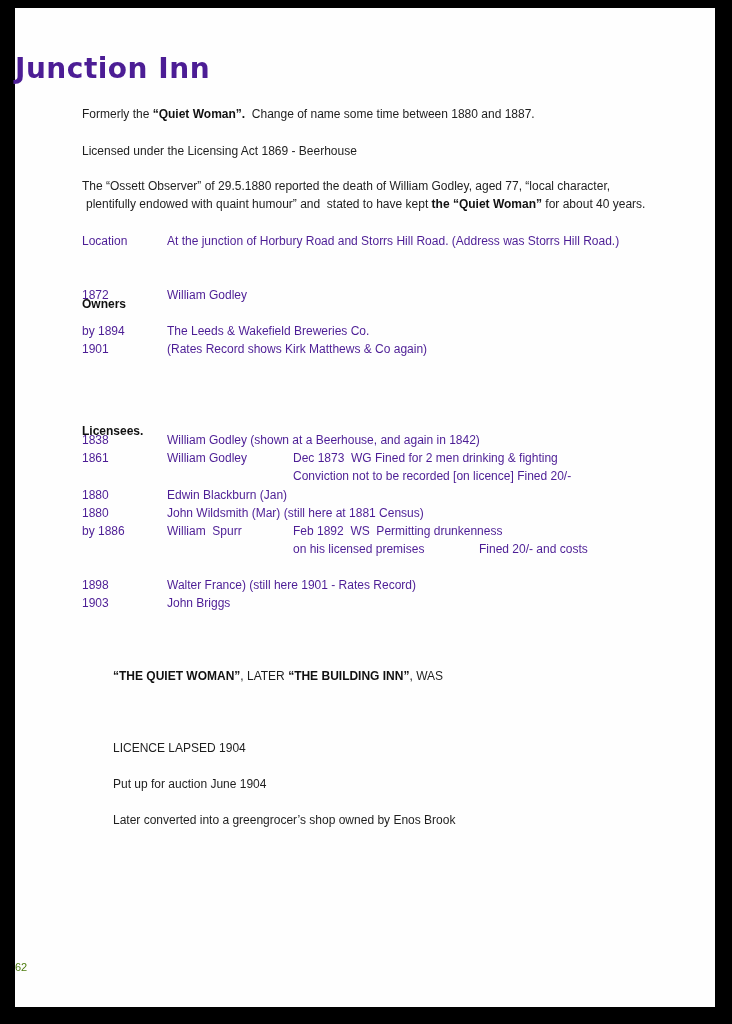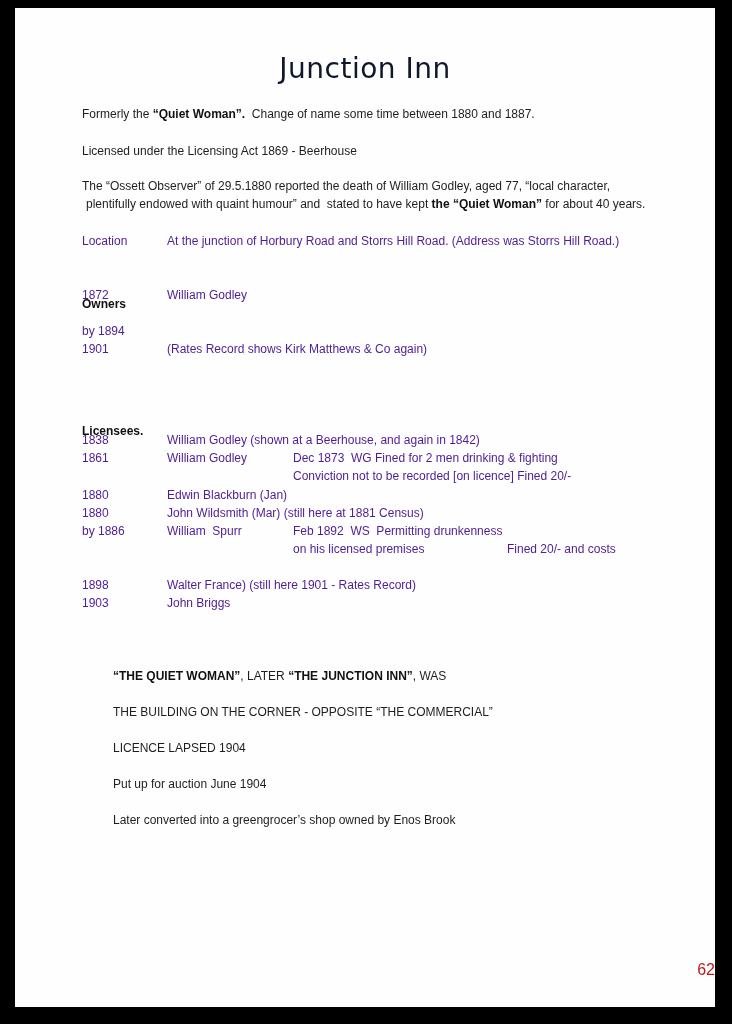--- a/index.html
+++ b/index.html
@@ -20,47 +20,47 @@
     position:absolute;
     left:67px;
     font-size:12px;
     line-height:18px;
     color:#1e1e1e;
     white-space:pre;
   }
   .title{
     position:absolute;
     left:0;top:44px;width:100%;
-    text-align:center;
+    text-align:left;
     font-family:"DejaVu Sans", sans-serif;
-    font-weight:normal;
+    font-weight:bold;
     font-size:28px;
     letter-spacing:0.5px;
-    color:#0f172a;
+    color:#4c1d95;
   }
   b{font-weight:bold;color:#111;margin-top:16px;}
   .row{position:absolute;left:0;width:100%;height:18px;}
   .row span{
     position:absolute;
     font-size:12px;
     line-height:18px;
     color:#4c1d95;
     white-space:pre;
   }
   .c-year{left:67px;}
   .c-name{left:152px;text-align:right;}
   .c-note{left:278px;}
-  .c-fine{left:492px;}
+  .c-fine{left:464px;}
   .heading{font-weight:bold;color:#111;margin-top:28px;}
   .closing{left:98px;}
   .pagenum{
     position:absolute;
     left:0;top:953px;width:100%;
-    text-align:right;
-    font-size:16px;color:#b91c1c;
+    text-align:left;
+    font-size:11px;color:#4d7c0f;
   }
 </style>
 </head>
 <body>
 
 <div class="page">
 
   <div class="title">Junction Inn</div>
 
   <div class="line" style="top:97px"><span>Formerly the </span><b>“Quiet Woman”.</b><span>  Change of name some time between 1880 and 1887.</span></div>
@@ -76,20 +76,21 @@
   </div>
 
   <div class="line heading" style="top:259px">Owners</div>
 
   <div class="row" style="top:278px">
     <span class="c-year">1872</span>
     <span class="c-name">William Godley</span>
   </div>
   <div class="row" style="top:314px">
     <span class="c-year">by 1894</span>
+    <span class="c-name">The Leeds &amp; Wakefield Breweries Co.</span>
   </div>
   <div class="row" style="top:332px">
     <span class="c-year">1901</span>
     <span class="c-name">(Rates Record shows Kirk Matthews &amp; Co again)</span>
   </div>
 
   <div class="line heading" style="top:386px">Licensees.</div>
 
   <div class="row" style="top:423px">
     <span class="c-year">1838</span>
@@ -122,22 +123,21 @@
   </div>
   <div class="row" style="top:568px">
     <span class="c-year">1898</span>
     <span class="c-name">Walter France) (still here 1901 - Rates Record)</span>
   </div>
   <div class="row" style="top:586px">
     <span class="c-year">1903</span>
     <span class="c-name">John Briggs</span>
   </div>
 
-  <div class="line closing" style="top:659px"><b>“THE QUIET WOMAN”</b><span>, LATER </span><b>“THE JUNCTION INN”</b><span>, WAS</span></div>
+  <div class="line closing" style="top:659px"><b>“THE QUIET WOMAN”</b><span>, LATER </span><b>“THE BUILDING INN”</b><span>, WAS</span></div>
 
-  <div class="line closing" style="top:695px">THE BUILDING ON THE CORNER - OPPOSITE “THE COMMERCIAL”</div>
   <div class="line closing" style="top:731px">LICENCE LAPSED 1904</div>
   <div class="line closing" style="top:767px">Put up for auction June 1904</div>
   <div class="line closing" style="top:803px">Later converted into a greengrocer’s shop owned by Enos Brook</div>
 
   <div class="pagenum">62</div>
 
 </div>
 
 </body></html>

